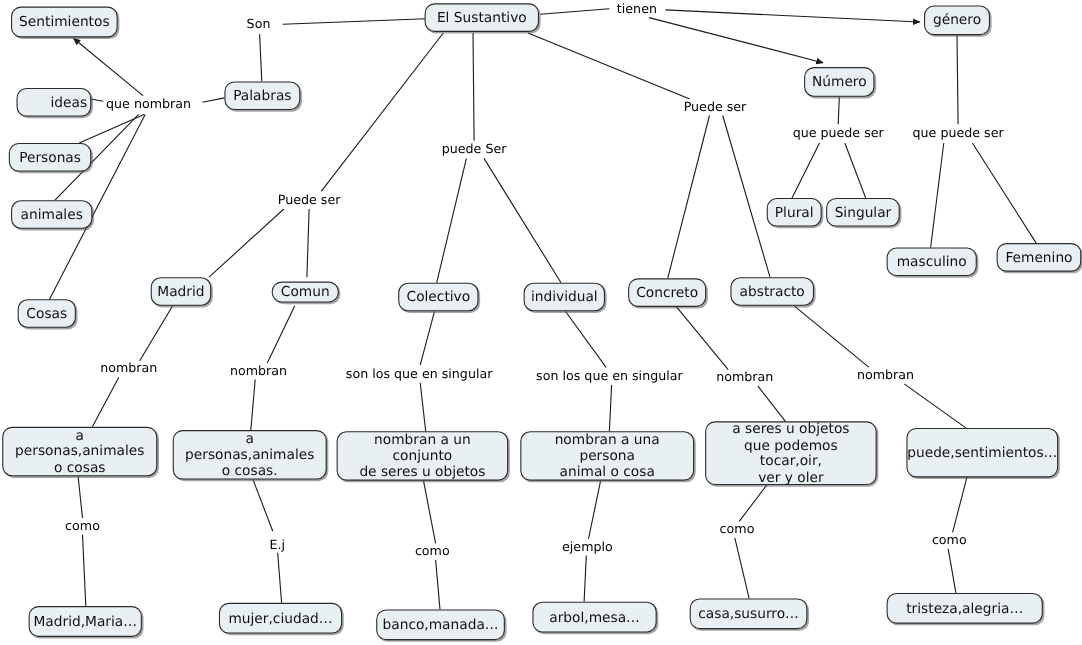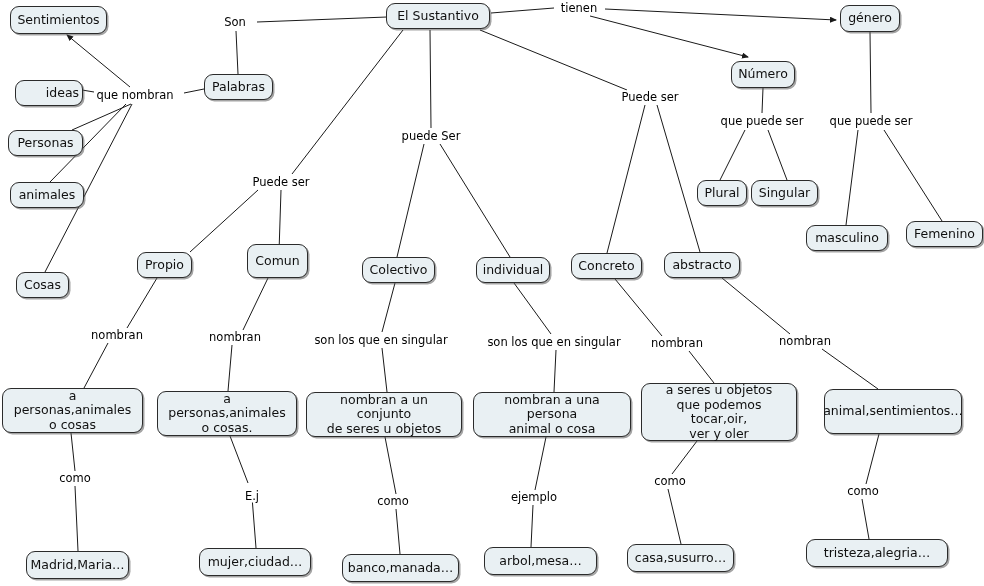--- a/index.html
+++ b/index.html
@@ -126,38 +126,38 @@
       <div class="node" style="left: 8px; top: 130px; width: 75px; height: 26px;">Personas</div>
       <div class="node" style="left: 10px; top: 182px; width: 74px; height: 26px;">animales</div>
       <div class="node" style="left: 16px; top: 272px; width: 53px; height: 26px;">Cosas</div>
       <div class="node" style="left: 386px; top: 3px; width: 104px; height: 26px;">El Sustantivo</div>
       <div class="node" style="left: 731px; top: 61px; width: 64px; height: 27px;">Número</div>
       <div class="node" style="left: 840px; top: 5px; width: 60px; height: 27px;">género</div>
       <div class="node" style="left: 697px; top: 180px; width: 50px; height: 26px;">Plural</div>
       <div class="node" style="left: 751px; top: 180px; width: 67px; height: 26px;">Singular</div>
       <div class="node" style="left: 806px; top: 225px; width: 82px; height: 26px;">masculino</div>
       <div class="node" style="left: 906px; top: 221px; width: 77px; height: 26px;">Femenino</div>
-      <div class="node" style="left: 137px; top: 252px; width: 55px; height: 26px;">Propio</div>
-      <div class="node" style="left: 247px; top: 244px; width: 61px; height: 34px;">Comun</div>
+      <div class="node" style="left: 137px; top: 252px; width: 55px; height: 26px;">Madrid</div>
+      <div class="node" style="left: 247px; top: 256px; width: 61px; height: 19px;">Comun</div>
       <div class="node" style="left: 362px; top: 257px; width: 73px; height: 26px;">Colectivo</div>
       <div class="node" style="left: 476px; top: 257px; width: 74px; height: 26px;">individual</div>
       <div class="node" style="left: 571px; top: 253px; width: 71px; height: 26px;">Concreto</div>
       <div class="node" style="left: 664px; top: 252px; width: 76px; height: 26px;">abstracto</div>
       <div class="node" style="left: 2px; top: 388px; width: 141px; height: 45px;">a personas,animales
 o cosas</div>
       <div class="node" style="left: 157px; top: 391px; width: 140px; height: 45px;">a personas,animales
 o cosas.</div>
       <div class="node" style="left: 306px; top: 392px; width: 156px; height: 45px;">nombran a un conjunto
 de seres u objetos</div>
       <div class="node" style="left: 473px; top: 392px; width: 158px; height: 45px;">nombran a una persona
 animal o cosa</div>
       <div class="node" style="left: 641px; top: 383px; width: 156px; height: 58px;">a seres u objetos
 que podemos tocar,oir,
 ver y oler</div>
-      <div class="node" style="left: 824px; top: 389px; width: 138px; height: 45px;">animal,sentimientos…</div>
+      <div class="node" style="left: 824px; top: 389px; width: 138px; height: 45px;">puede,sentimientos…</div>
       <div class="node" style="left: 26px; top: 551px; width: 103px; height: 28px;">Madrid,Maria…</div>
       <div class="node" style="left: 199px; top: 548px; width: 112px; height: 28px;">mujer,ciudad…</div>
       <div class="node" style="left: 342px; top: 554px; width: 117px; height: 28px;">banco,manada…</div>
       <div class="node" style="left: 484px; top: 547px; width: 113px; height: 28px;">arbol,mesa…</div>
       <div class="node" style="left: 627px; top: 544px; width: 107px; height: 28px;">casa,susurro…</div>
       <div class="node" style="left: 806px; top: 539px; width: 142px; height: 28px;">tristeza,alegria…</div>
     </div>
   <div id="labels-group">
       <div class="edge-label" style="left: 235px; top: 22px;">Son</div>
       <div class="edge-label" style="left: 579px; top: 8px;">tienen</div>

